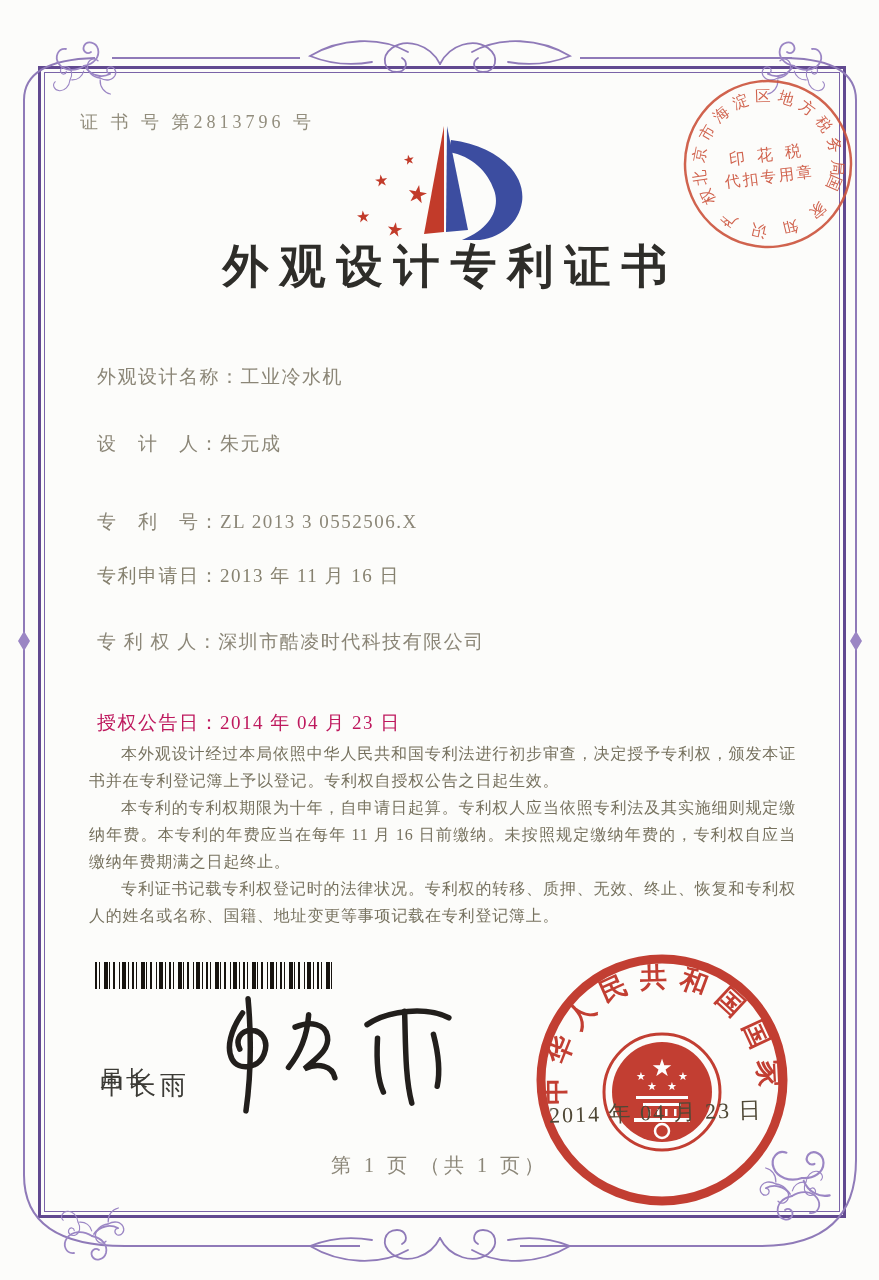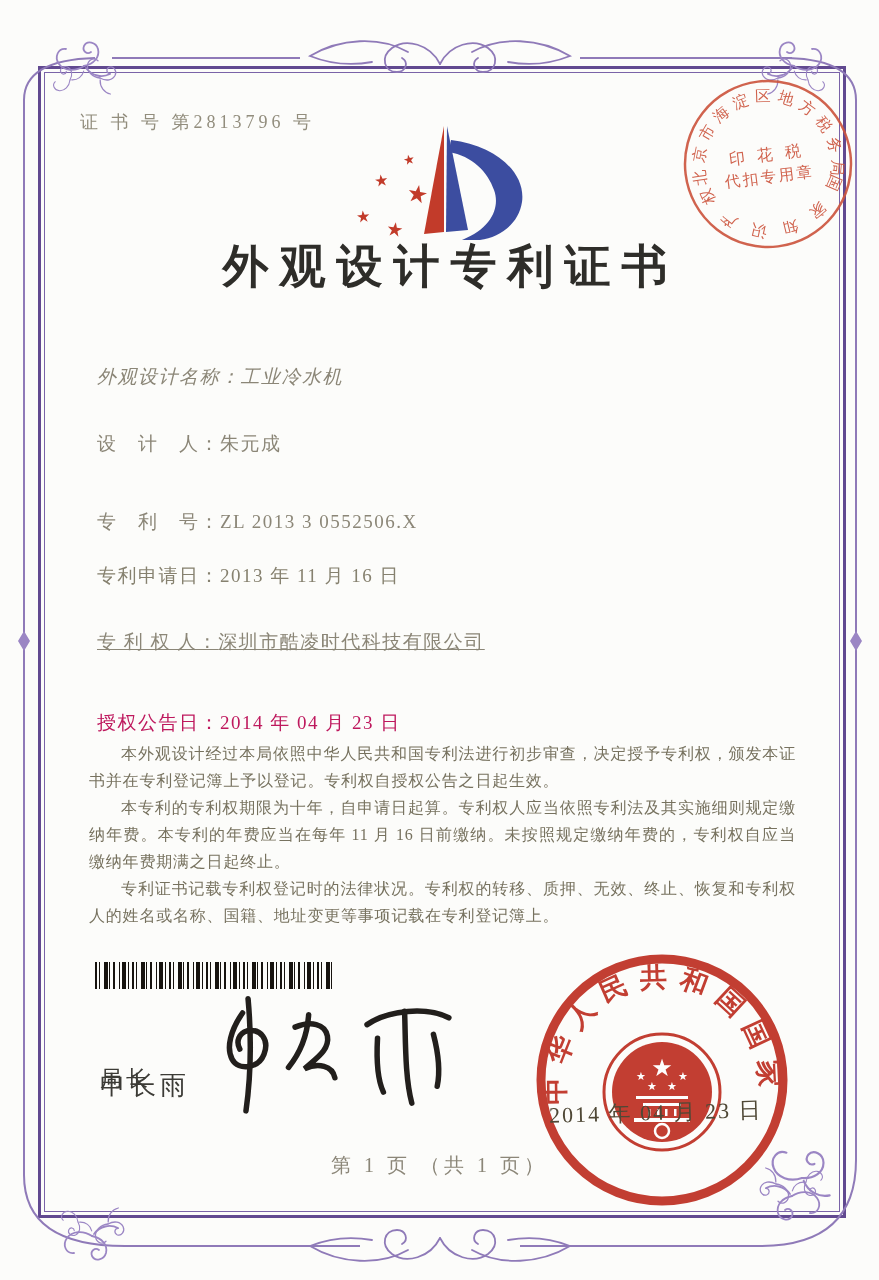--- a/index.html
+++ b/index.html
@@ -16,22 +16,22 @@
 
   .certno{position:absolute;left:80px;top:110px;font-size:18px;letter-spacing:4px;
           color:#928d7d;z-index:3;}
 
   .logo{position:absolute;left:348px;top:122px;z-index:3;}
 
   .title{position:absolute;left:11px;top:236px;width:100%;text-align:center;
          font-size:46px;font-weight:bold;letter-spacing:11px;color:#2e2d29;z-index:3;}
 
   .field{position:absolute;left:97px;font-size:19px;color:#8b8677;letter-spacing:1.5px;z-index:3;white-space:nowrap;}
-  .f0{top:364px;font-style:italic;} .f1{top:431px;} .f2{top:509px;} .f3{top:563px;color:#86816f;}
-  .f4{top:629px;text-decoration:underline;} .f5{top:710px;color:#be185d;}
+  .f0{top:364px;} .f1{top:431px;} .f2{top:509px;} .f3{top:563px;color:#86816f;}
+  .f4{top:629px;} .f5{top:710px;color:#be185d;}
 
   .paras{position:absolute;left:89px;top:740px;width:707px;z-index:3;
          font-size:16px;line-height:27px;color:#77725f;text-align:justify;letter-spacing:0.8px;}
   .paras p{margin:0;text-indent:2em;}
 
   .barcode{position:absolute;left:95px;top:962px;width:238px;height:27px;z-index:3;
     background:repeating-linear-gradient(90deg,
       #17130f 0 2px,transparent 2px 4px,#17130f 4px 5px,transparent 5px 9px,
       #17130f 9px 13px,transparent 13px 14px,#17130f 14px 15px,transparent 15px 18px,
       #17130f 18px 20px,transparent 20px 24px,#17130f 24px 25px,transparent 25px 27px,

